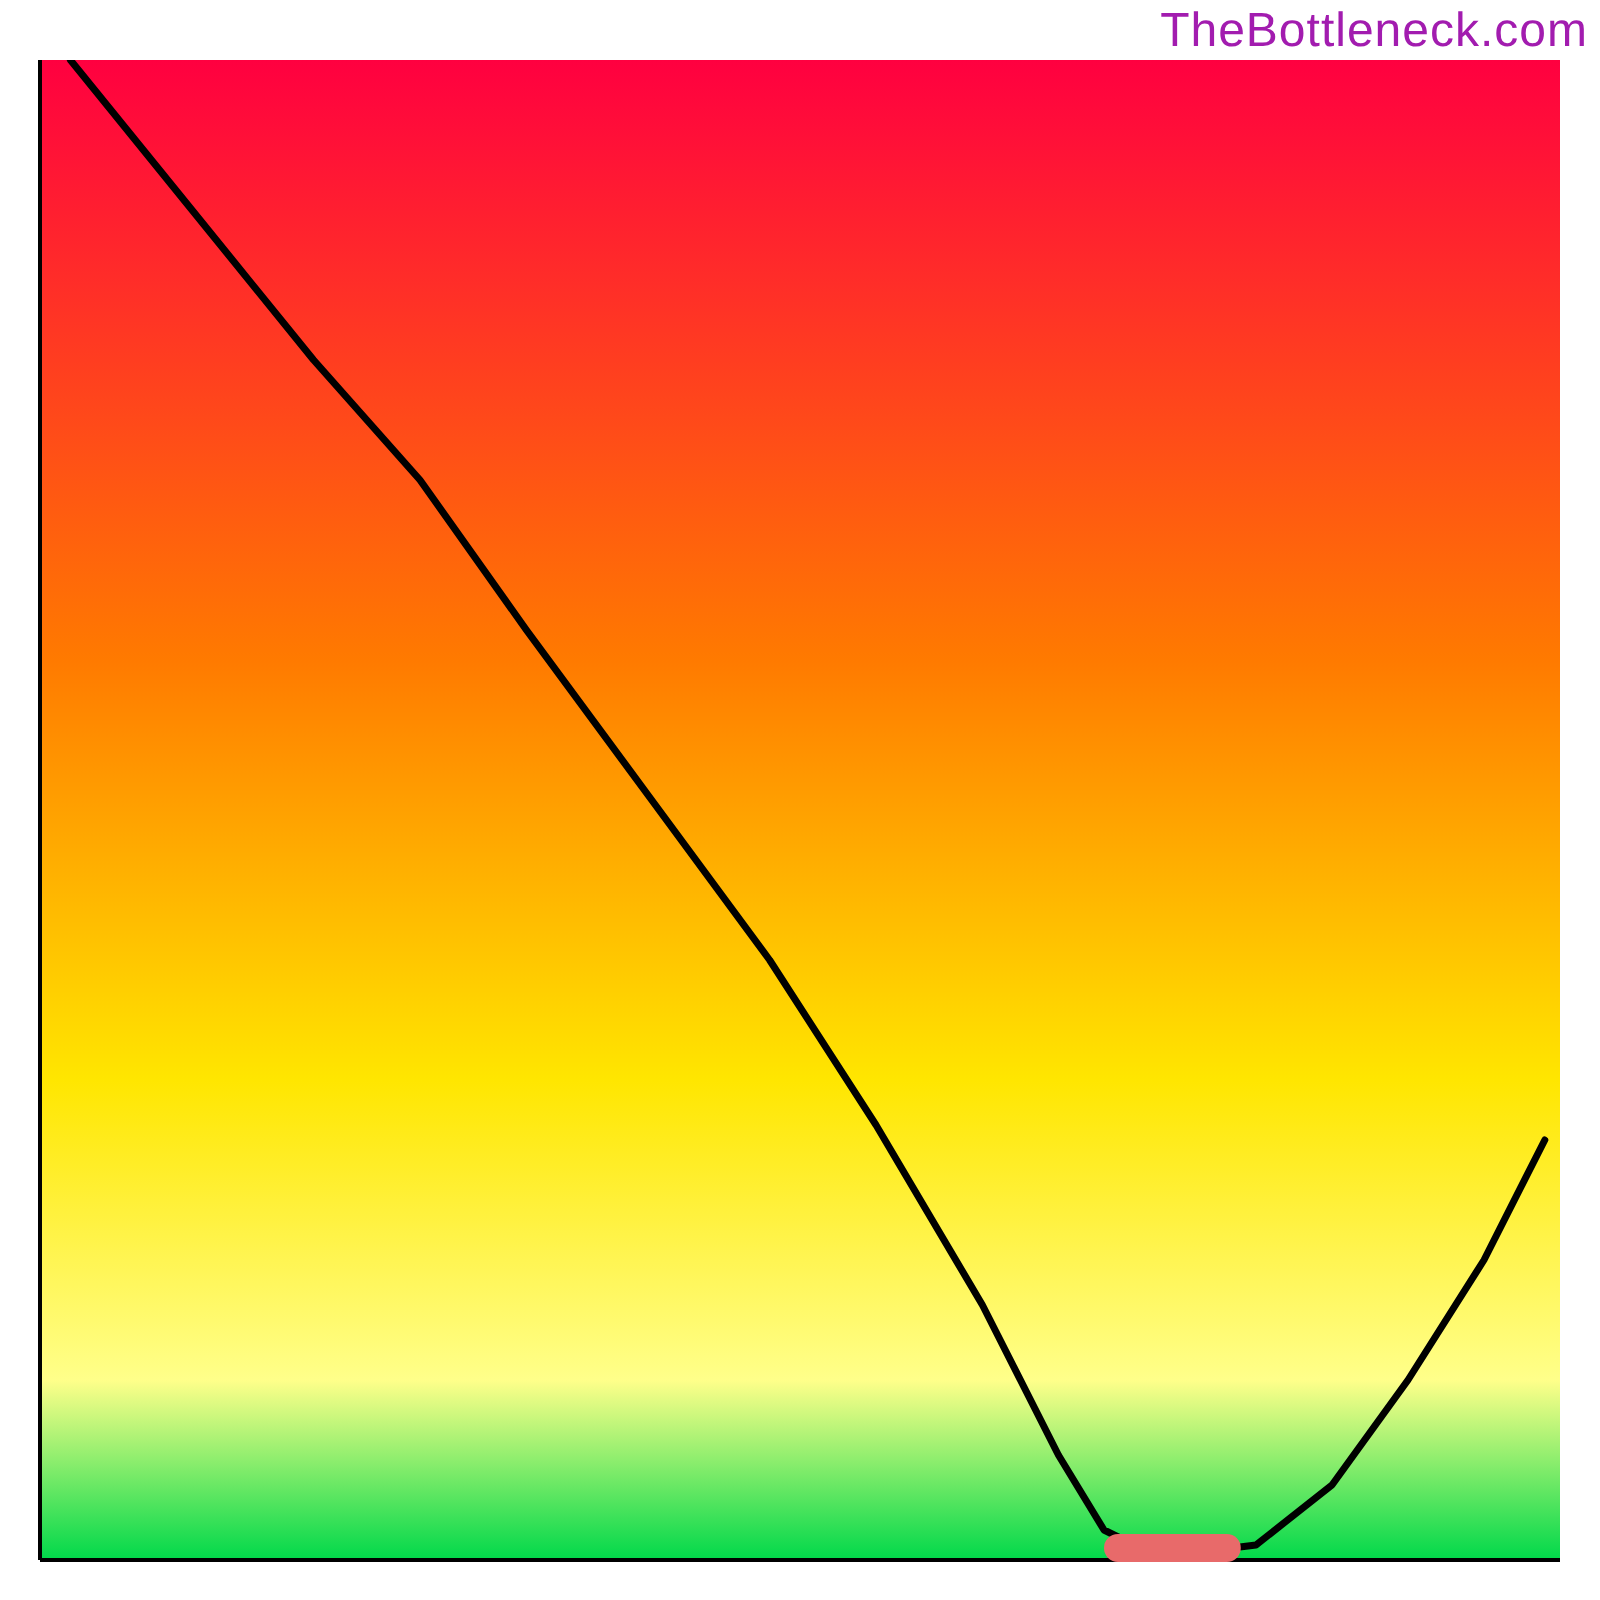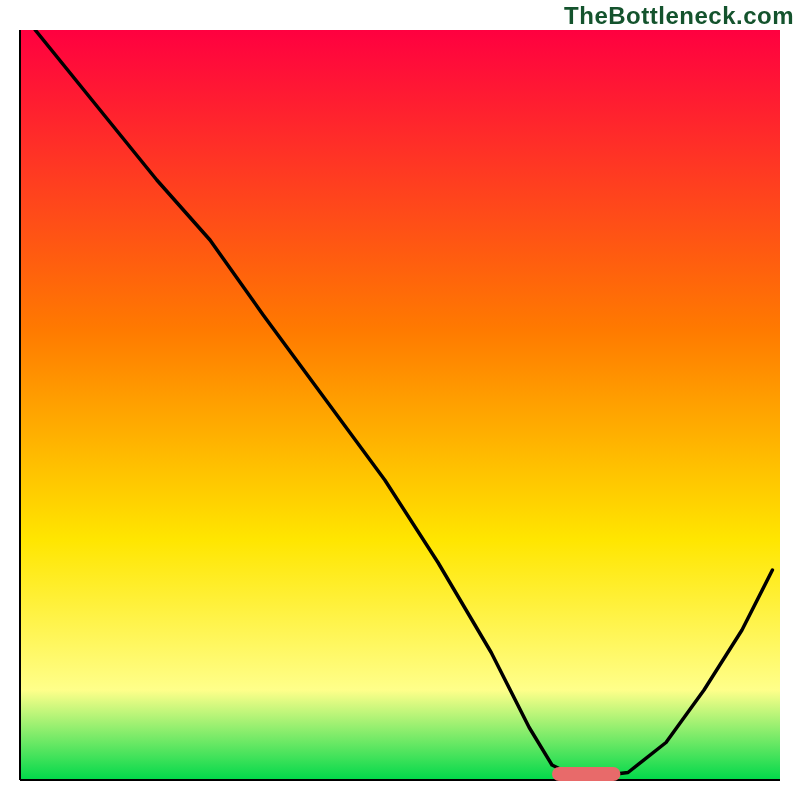--- a/index.html
+++ b/index.html
@@ -13,22 +13,22 @@
   .chart-container {
     position: relative;
     width: 800px;
     height: 800px;
   }
   .watermark {
     position: absolute;
     top: 2px;
     right: 6px;
     font-size: 24px;
-    font-weight: bold;
-    color: #14532d;
+    font-weight: normal;
+    color: #a21caf;
     z-index: 20;
     letter-spacing: 0.5px;
   }
   svg.plot {
     position: absolute;
     top: 0;
     left: 0;
     width: 800px;
     height: 800px;
   }

